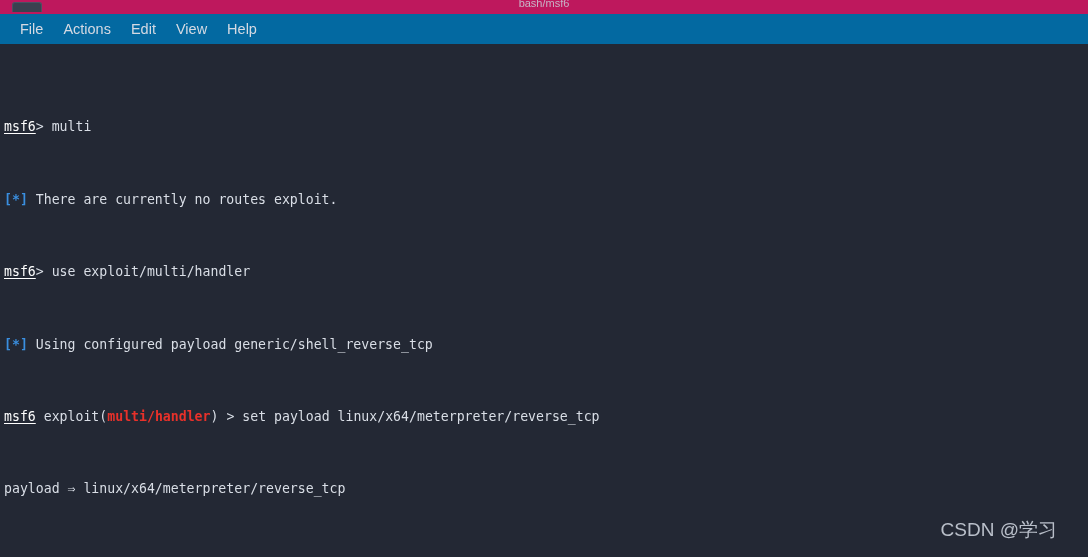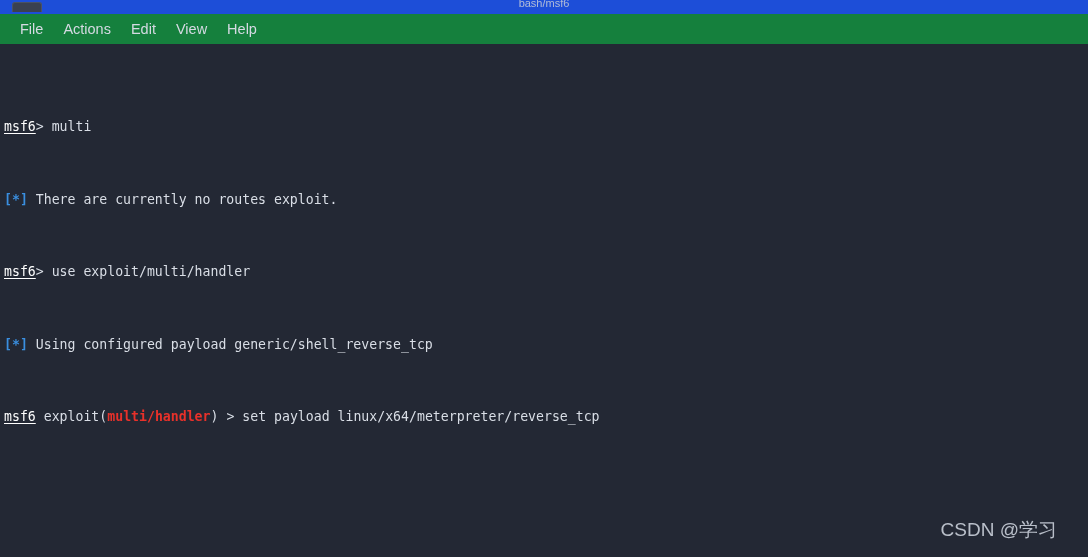--- a/index.html
+++ b/index.html
@@ -14,21 +14,21 @@
     background: #232834;
     overflow: hidden;
     font-family: "DejaVu Sans Mono", monospace;
   }
 
   
   #titlebar {
     position: absolute;
     left: 0; top: 0;
     width: 1088px; height: 14px;
-    background: #1d4ed8;
+    background: #be185d;
     overflow: hidden;
   }
   #tab-nub {
     position: absolute;
     left: 12px; top: 2px;
     width: 28px; height: 9px;
     border-radius: 3px 3px 0 0;
     background: #3a4150;
     border: 1px solid #4a5263;
     border-bottom: none;
@@ -47,21 +47,21 @@
 
   
   #menubar {
     position: absolute;
     left: 0; top: 14px;
     width: 1088px; height: 30px;
     display: flex;
     align-items: center;
     padding-left: 10px;
     box-sizing: border-box;
-    background: #15803d;
+    background: #0369a1;
   }
   .menu-item {
     font-family: "Liberation Sans", sans-serif;
     font-size: 14.5px;
     color: #d5dae3;
     padding: 2px 10px;
     cursor: default;
     white-space: nowrap;
   }
 
@@ -130,20 +130,21 @@
     <div class="line"><span class="prompt-name">msf6</span><span>&gt; </span><span>multi</span></div>
 
     <div class="line"><span class="sig-info">[*]</span><span> </span><span>There are currently no routes exploit.</span></div>
 
     <div class="line"><span class="prompt-name">msf6</span><span>&gt; </span><span>use exploit/multi/handler</span></div>
 
     <div class="line"><span class="sig-info">[*]</span><span> </span><span>Using configured payload generic/shell_reverse_tcp</span></div>
 
     <div class="line"><span class="prompt-name">msf6</span><span> </span><span>exploit(</span><span class="mod-red">multi/handler</span><span>)</span><span> </span><span>&gt; </span><span>set payload linux/x64/meterpreter/reverse_tcp</span></div>
 
+    <div class="line"><span>payload ⇒ linux/x64/meterpreter/reverse_tcp</span></div>
 
     
 
     
 
     
 
     
 
     

